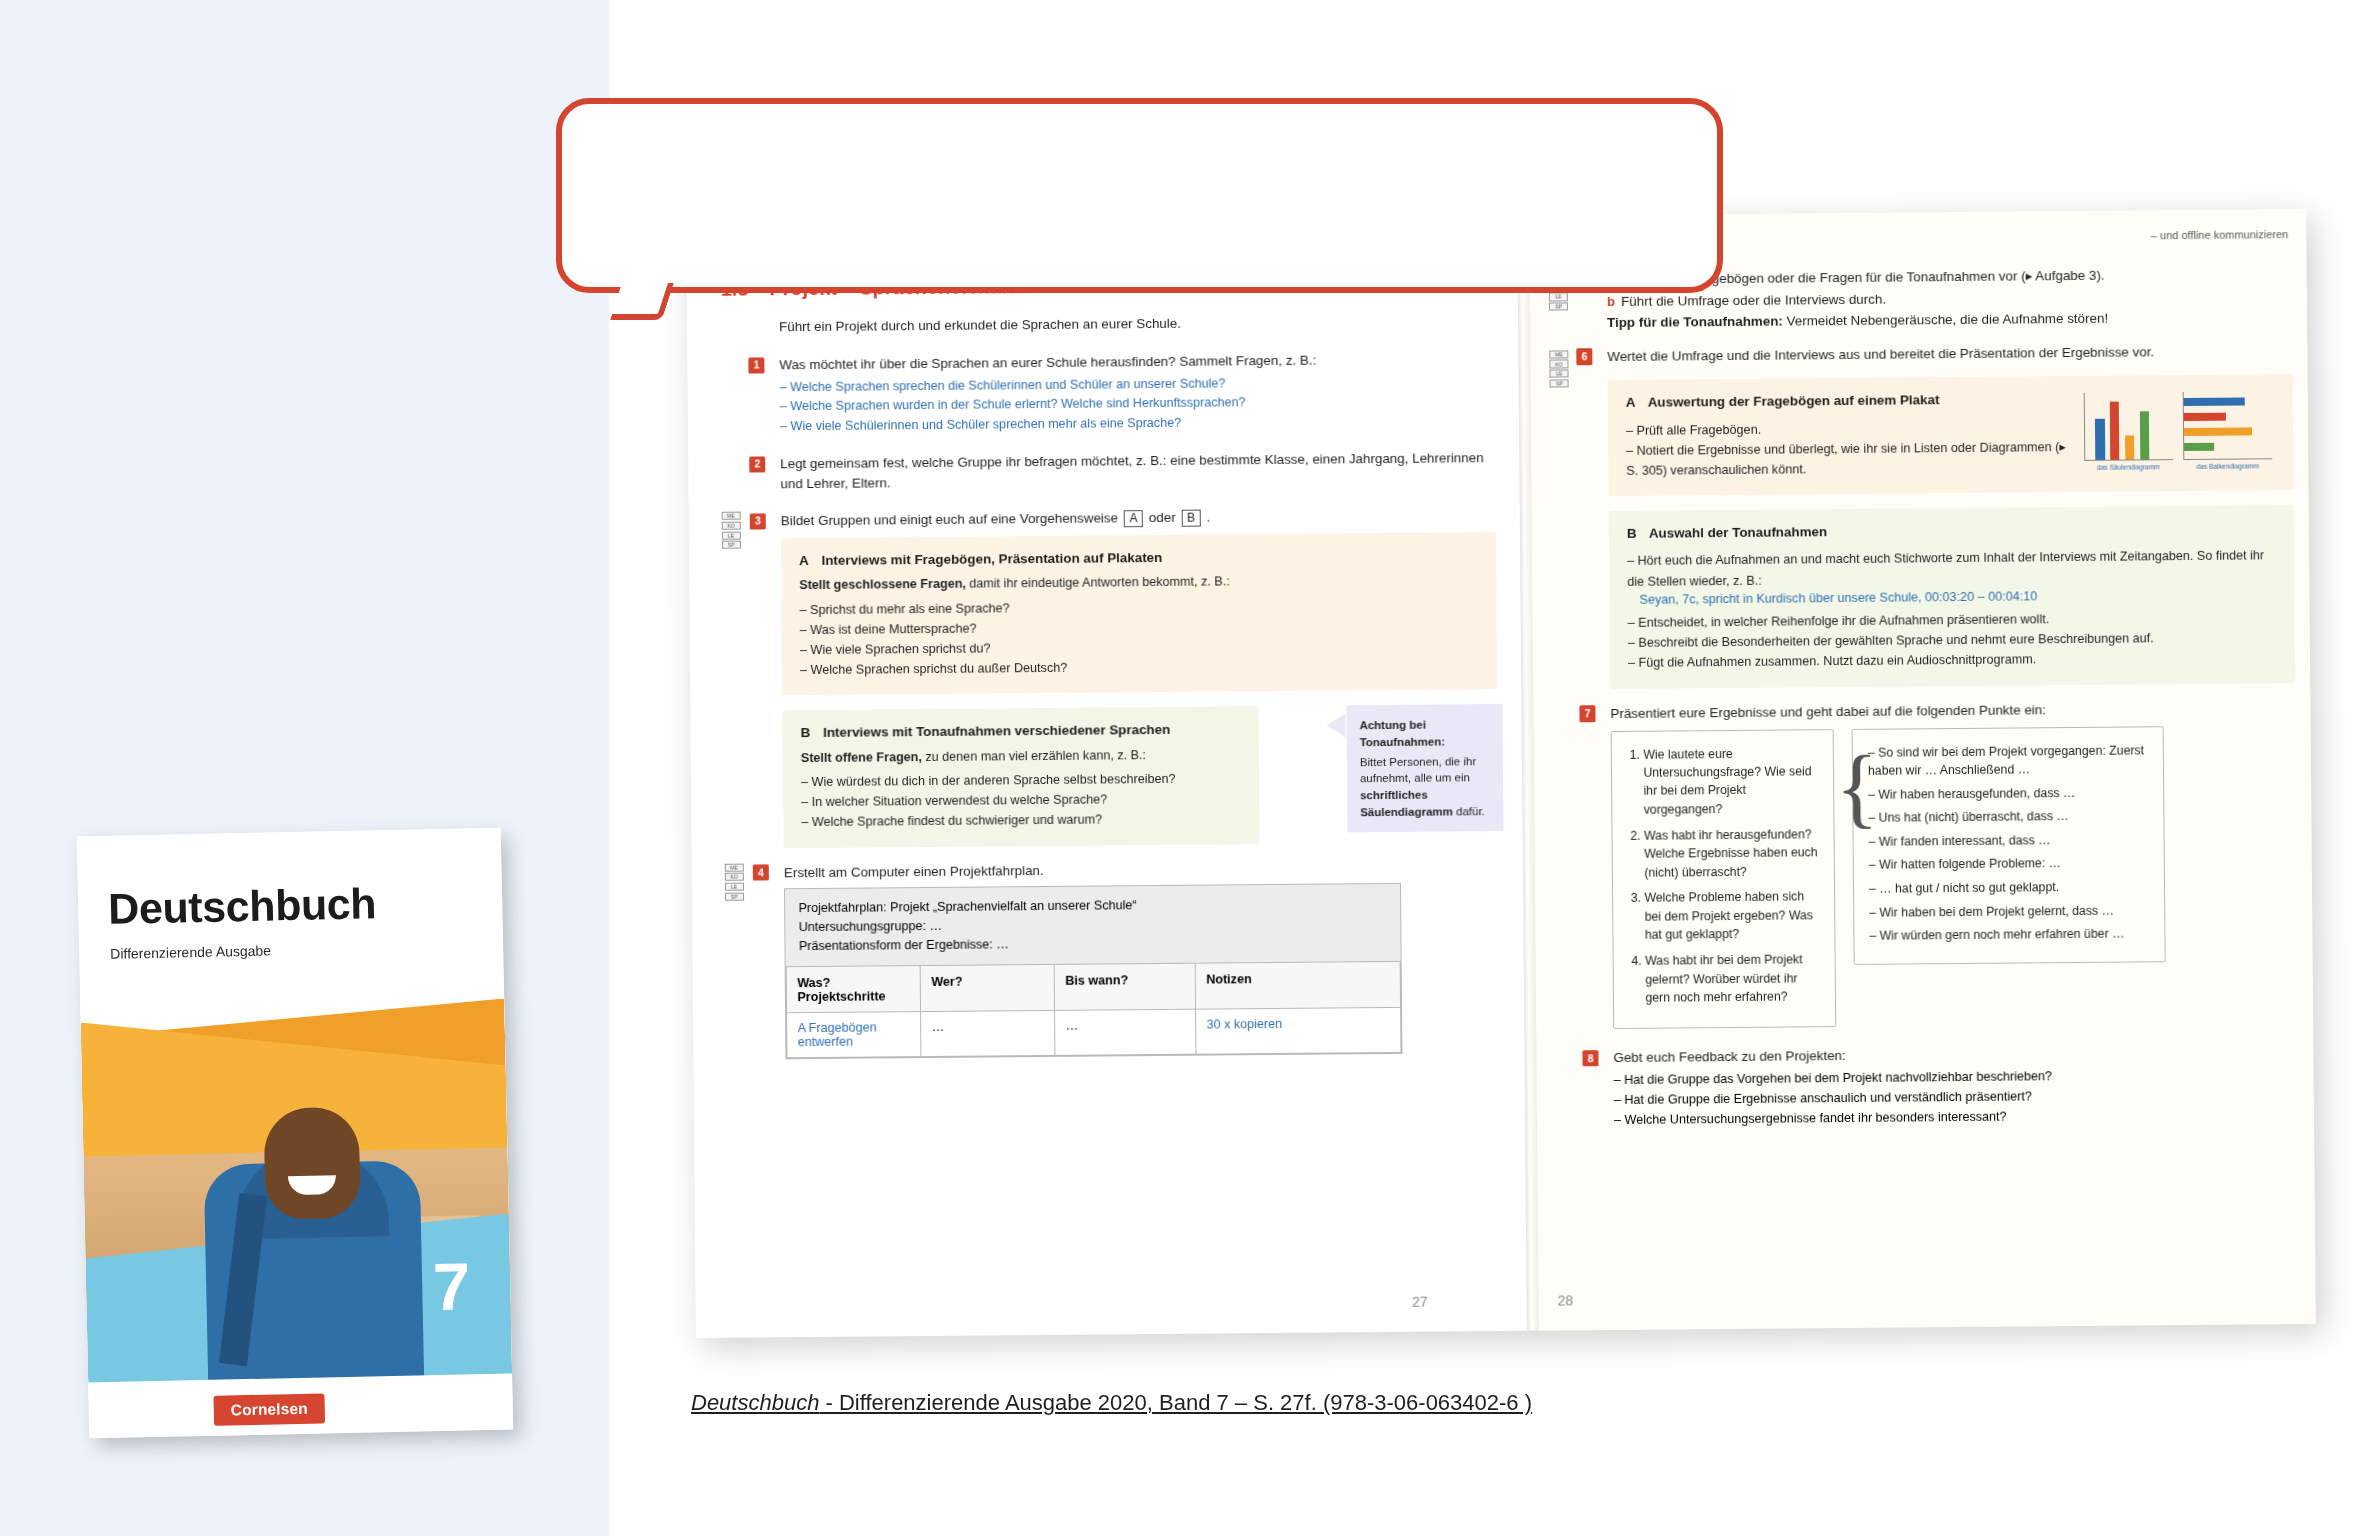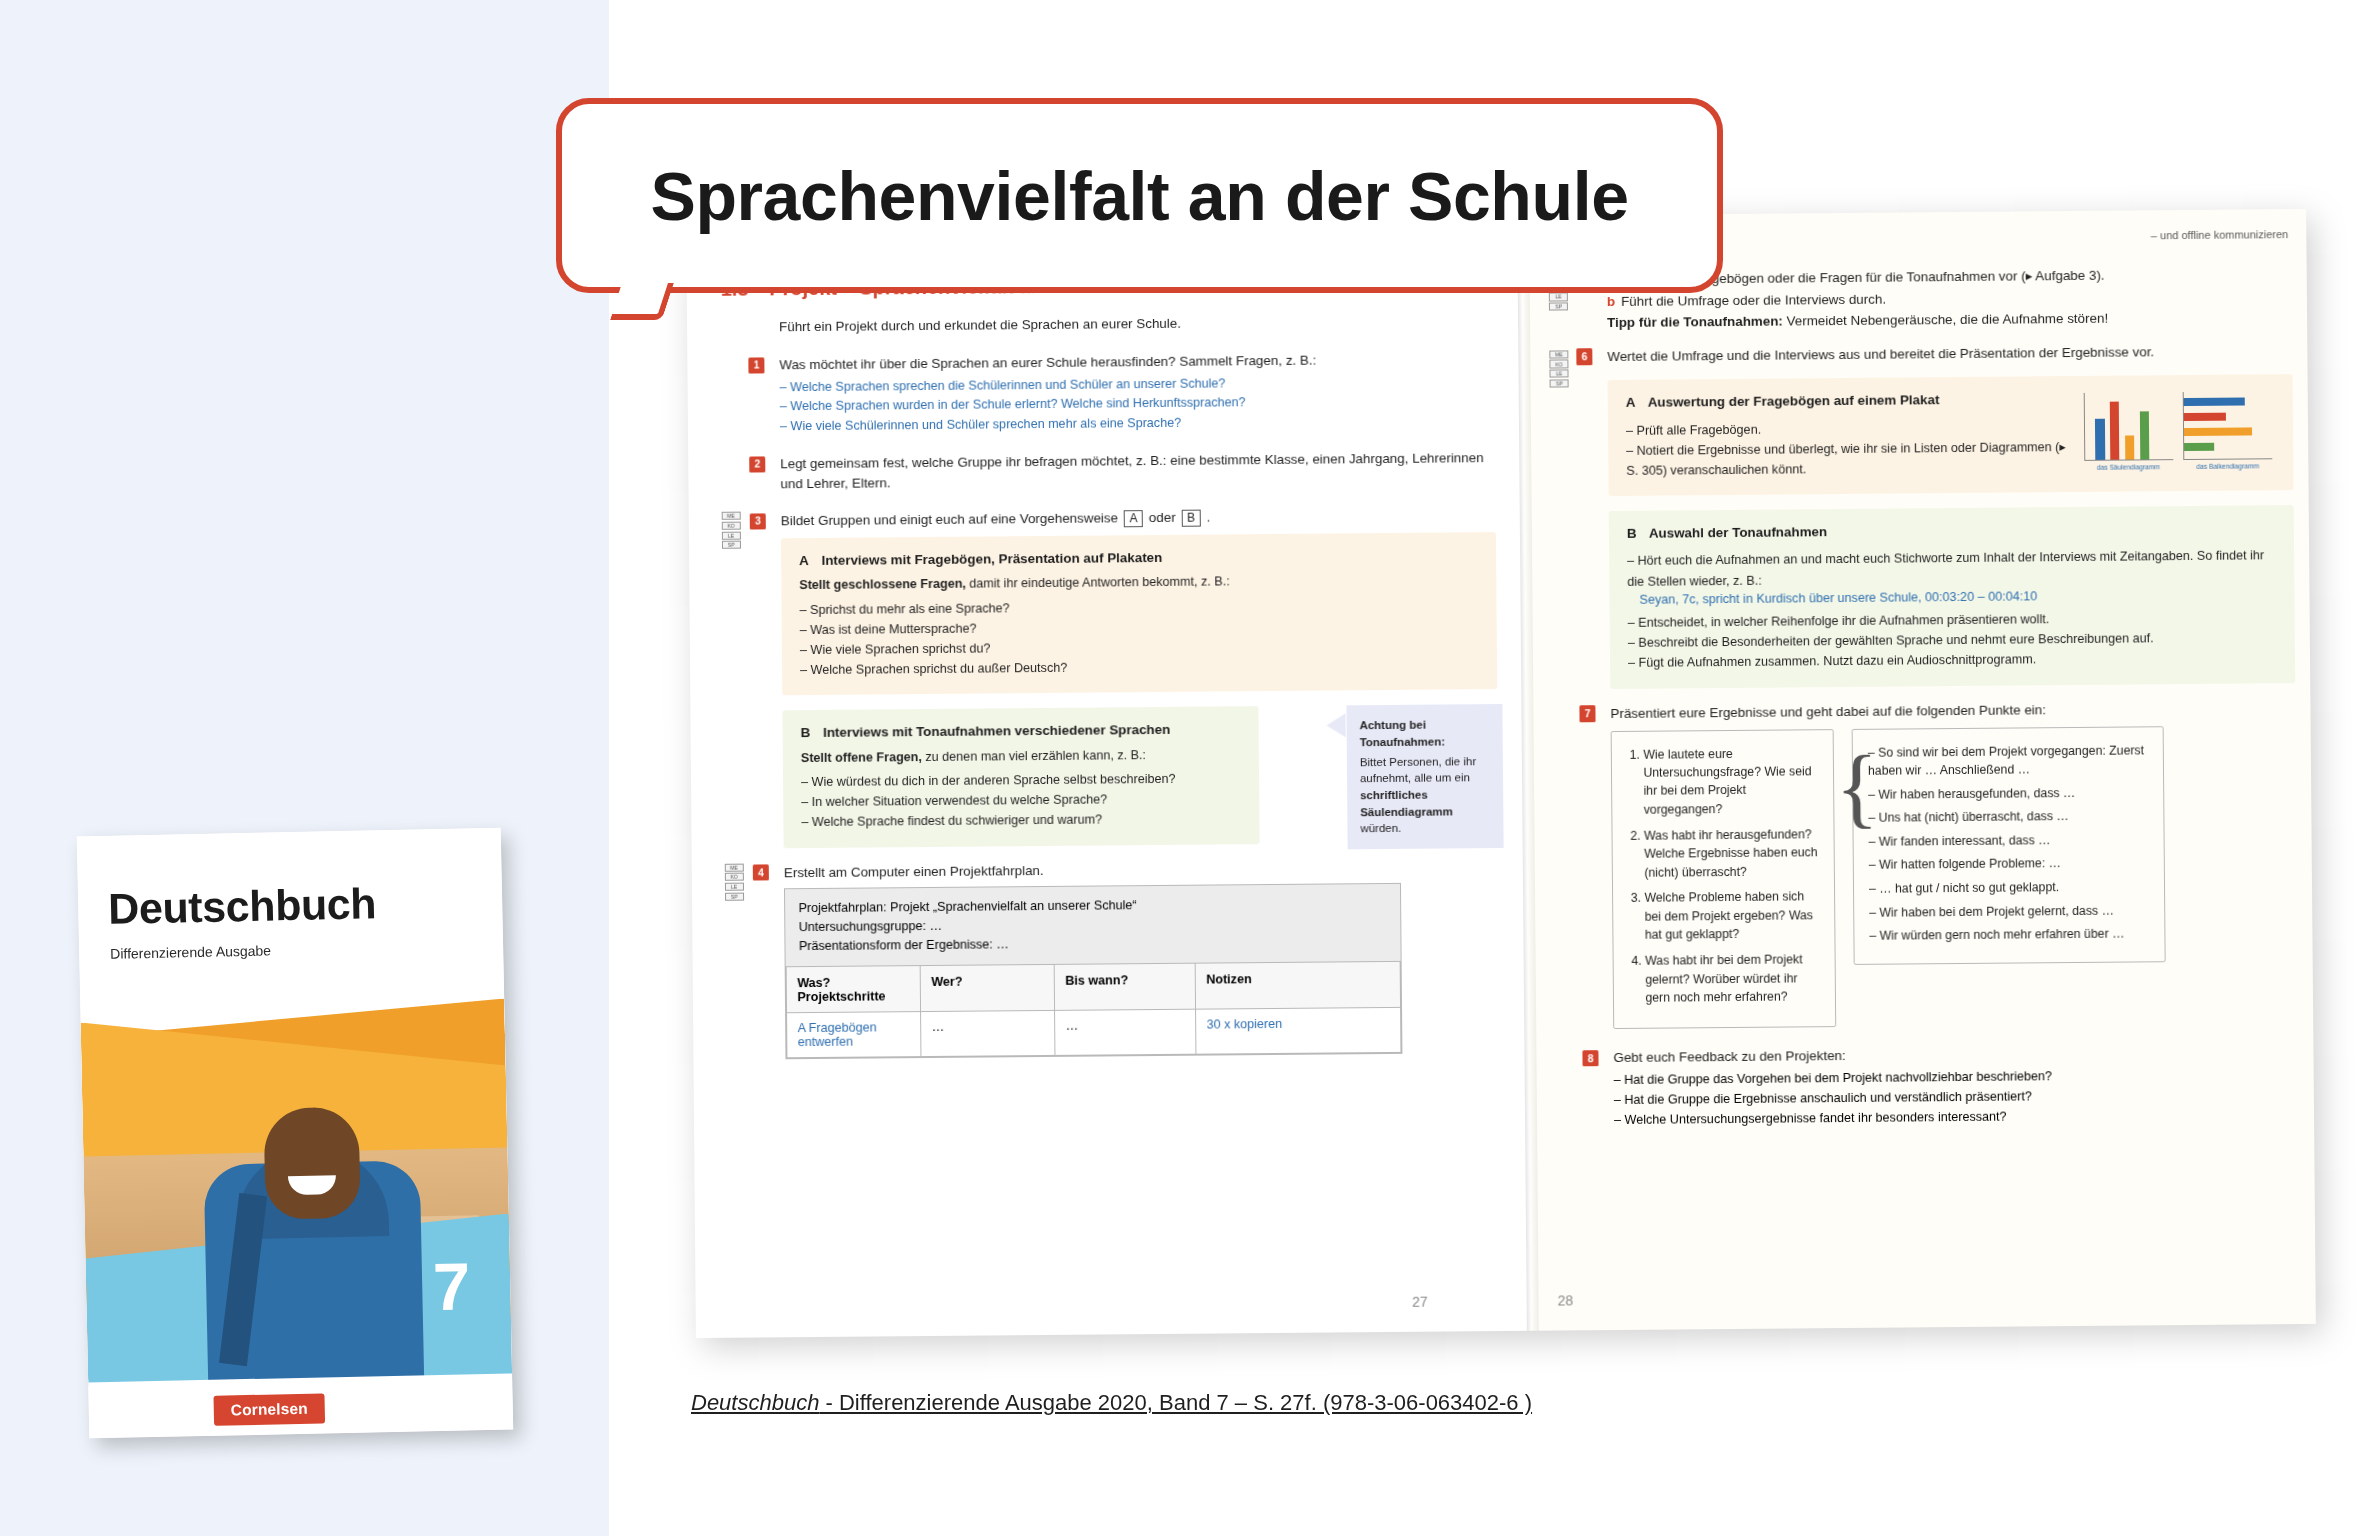--- a/index.html
+++ b/index.html
@@ -264,21 +264,20 @@
   }
   .caption .it { font-style: italic; }
 </style>
 </head>
 <body>
 
 <div class="bg-left"></div>
 <div class="bg-right"></div>
 
 <div class="title-box">
-  <div class="title-text">Sprachenvielfalt an der Schule</div>
   <div class="tail"></div>
 </div>
 
 <div class="book">
   <div class="book-top"></div>
   <div class="book-orange"></div>
   <div class="book-orange2"></div>
   <div class="book-city"></div>
   <div class="book-cyan"></div>
   <div class="book-person">
@@ -373,21 +372,21 @@
           <span class="b">Stellt offene Fragen,</span><span> zu denen man viel erzählen kann, z. B.:</span>
         </p>
         <ul>
           <li>Wie würdest du dich in der anderen Sprache selbst beschreiben?</li>
           <li>In welcher Situation verwendest du welche Sprache?</li>
           <li>Welche Sprache findest du schwieriger und warum?</li>
         </ul>
       </div>
       <div class="sidenote">
         <span class="hd">Achtung bei Tonaufnahmen:</span>
-        <span>Bittet Personen, die ihr aufnehmt, alle um ein </span><span class="b">schriftliches Säulendiagramm</span><span> würden.</span>
+        <span>Bittet Personen, die ihr aufnehmt, alle um ein </span><span class="b">schriftliches Säulendiagramm</span><span> dafür.</span>
       </div>
     </div>
 
     <div class="task" style="margin-top:9px; margin-bottom:4.5px;">
       <span class="marker">4</span>
       <div class="chips" style="left:-1.5px; top:0;">
         <div class="chip-row">
           <div class="chip">ME</div>
           <div class="chip">KO</div>
           <div class="chip">LE</div>

